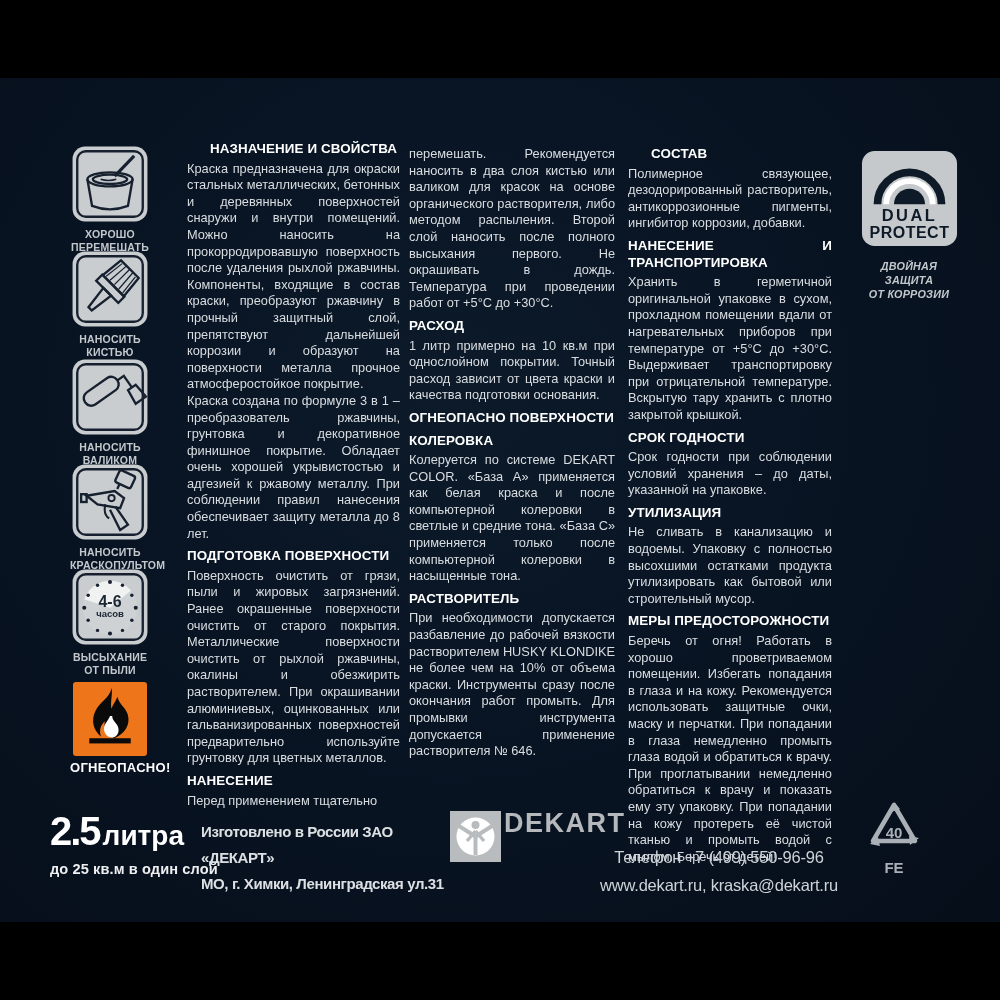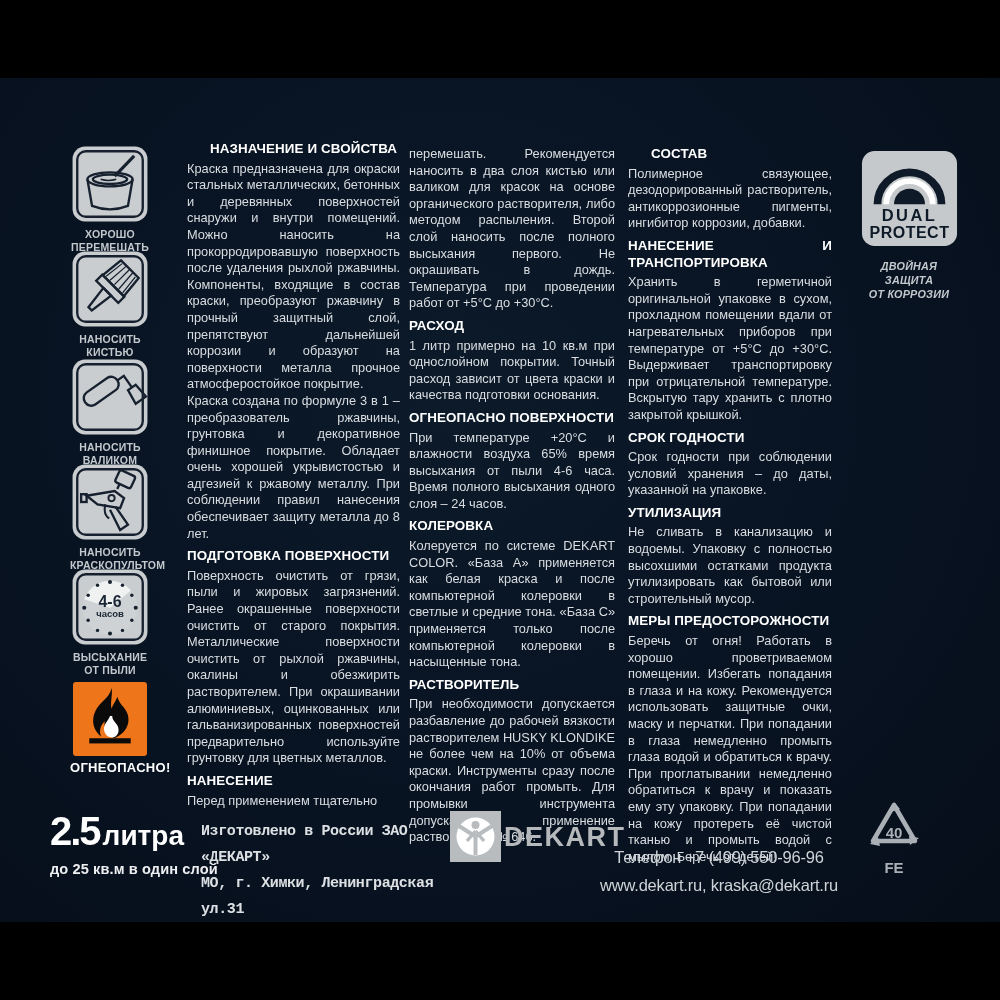--- a/index.html
+++ b/index.html
@@ -30,22 +30,22 @@
   .clock-unit{font-size:9.5px;font-weight:bold;line-height:10px;}
   
   .dual{position:absolute;left:857px;top:72px;width:104px;text-align:center;}
   .dual-caption{font-size:10.8px;font-weight:bold;color:#c3c8cc;line-height:14px;margin-top:8px;white-space:pre-line;letter-spacing:.2px;font-style:italic;}
   
   .volume{position:absolute;left:50px;top:728px;color:#ffffff;}
   .vol-line{display:flex;align-items:baseline;}
   .vol-num{font-size:40px;font-weight:bold;line-height:50px;letter-spacing:-2px;}
   .vol-unit{font-size:28px;font-weight:bold;margin-left:3px;}
   .vol-note{font-size:14.6px;font-weight:bold;margin-top:5px;letter-spacing:.1px;color:#eceef0;}
-  .manufacturer{position:absolute;left:201px;top:741px;width:250px;font-size:15px;font-weight:bold;color:#dde0e3;line-height:26px;letter-spacing:-.4px;font-family:Liberation Mono, monospace;}
-  .brandblock{position:absolute;left:450px;top:733px;display:flex;align-items:center;}
+  .manufacturer{position:absolute;left:201px;top:741px;width:250px;font-size:15px;font-weight:bold;color:#dde0e3;line-height:26px;letter-spacing:-.4px;}
+  .brandblock{position:absolute;left:450px;top:733px;display:flex;align-items:flex-start;}
   .brand-name{font-size:27px;font-weight:bold;color:#b6b9bc;letter-spacing:1.5px;line-height:24px;margin-left:3px;}
   .contacts{position:absolute;left:578px;top:765px;width:282px;text-align:center;color:#ced3d7;font-size:16.5px;line-height:28px;letter-spacing:-.2px;}
   .recycle{position:absolute;left:862px;top:722px;width:64px;text-align:center;color:#aab0b6;}
   .recycle-mat{font-size:15px;font-weight:bold;line-height:14px;margin-top:1px;}
 </style>
 </head>
 <body>
 
 <div class="label">
 
@@ -167,21 +167,20 @@
     <p>Поверхность очистить от грязи, пыли и жировых загрязнений. Ранее окрашенные поверхности очистить от старого покрытия. Металлические поверхности очистить от рыхлой ржавчины, окалины и обезжирить растворителем. При окрашивании алюминиевых, оцинкованных или гальванизированных поверхностей предварительно используйте грунтовку для цветных металлов.</p>
     <div class="sec-h">НАНЕСЕНИЕ</div>
     <p>Перед применением тщательно</p>
   </div>
 
   <div class="textcol col-2">
     <p>перемешать. Рекомендуется наносить в два слоя кистью или валиком для красок на основе органического растворителя, либо методом распыления. Второй слой наносить после полного высыхания первого. Не окрашивать в дождь. Температура при проведении работ от +5°С до +30°С.</p>
     <div class="sec-h">РАСХОД</div>
     <p>1 литр примерно на 10 кв.м при однослойном покрытии. Точный расход зависит от цвета краски и качества подготовки основания.</p>
     <div class="sec-h">ОГНЕОПАСНО ПОВЕРХНОСТИ</div>
-    <p>При температуре +20°С и влажности воздуха 65% время высыхания от пыли 4-6 часа. Время полного высыхания одного слоя – 24 часов.</p>
     <div class="sec-h">КОЛЕРОВКА</div>
     <p>Колеруется по системе DEKART COLOR. «База А» применяется как белая краска и после компьютерной колеровки в светлые и средние тона. «База С» применяется только после компьютерной колеровки в насыщенные тона.</p>
     <div class="sec-h">РАСТВОРИТЕЛЬ</div>
     <p>При необходимости допускается разбавление до рабочей вязкости растворителем HUSKY KLONDIKE не более чем на 10% от объема краски. Инструменты сразу после окончания работ промыть. Для промывки инструмента допускается применение растворителя № 646.</p>
   </div>
 
   <div class="textcol col-3">
     <div class="sec-h first">СОСТАВ</div>
     <p>Полимерное связующее, дезодорированный растворитель, антикоррозионные пигменты, ингибитор коррозии, добавки.</p>
     <div class="sec-h">НАНЕСЕНИЕ И ТРАНСПОРТИРОВКА</div>

